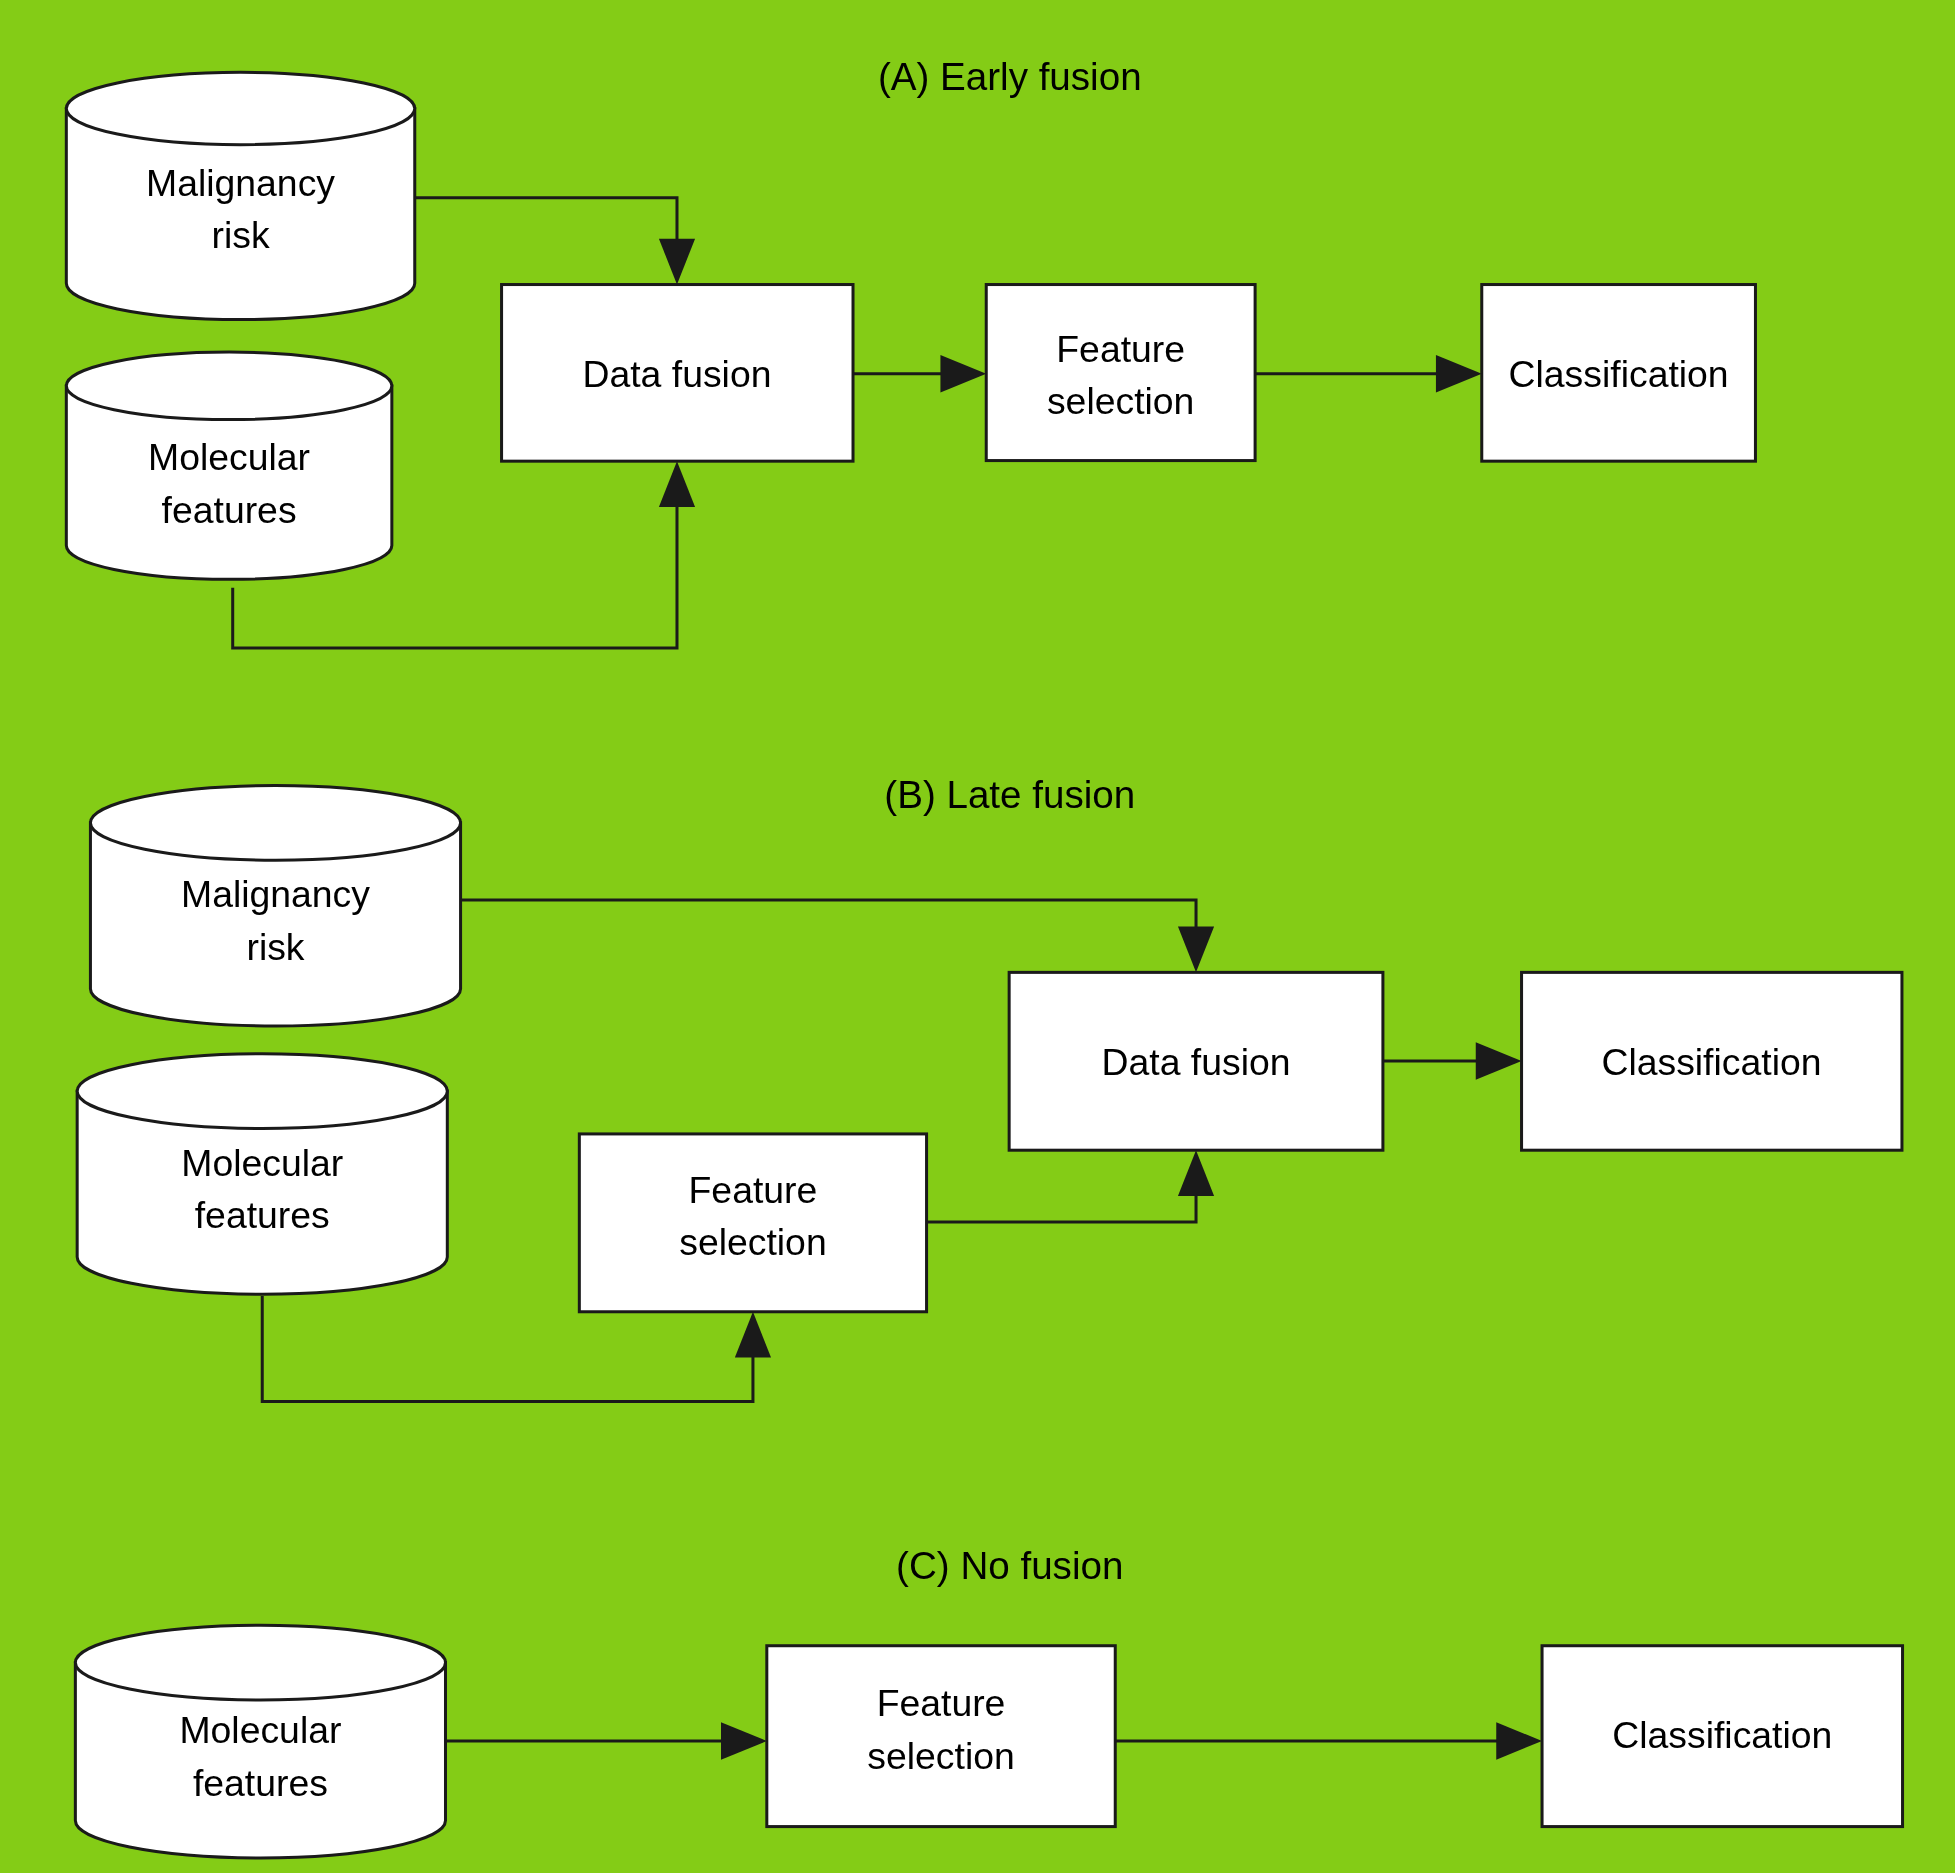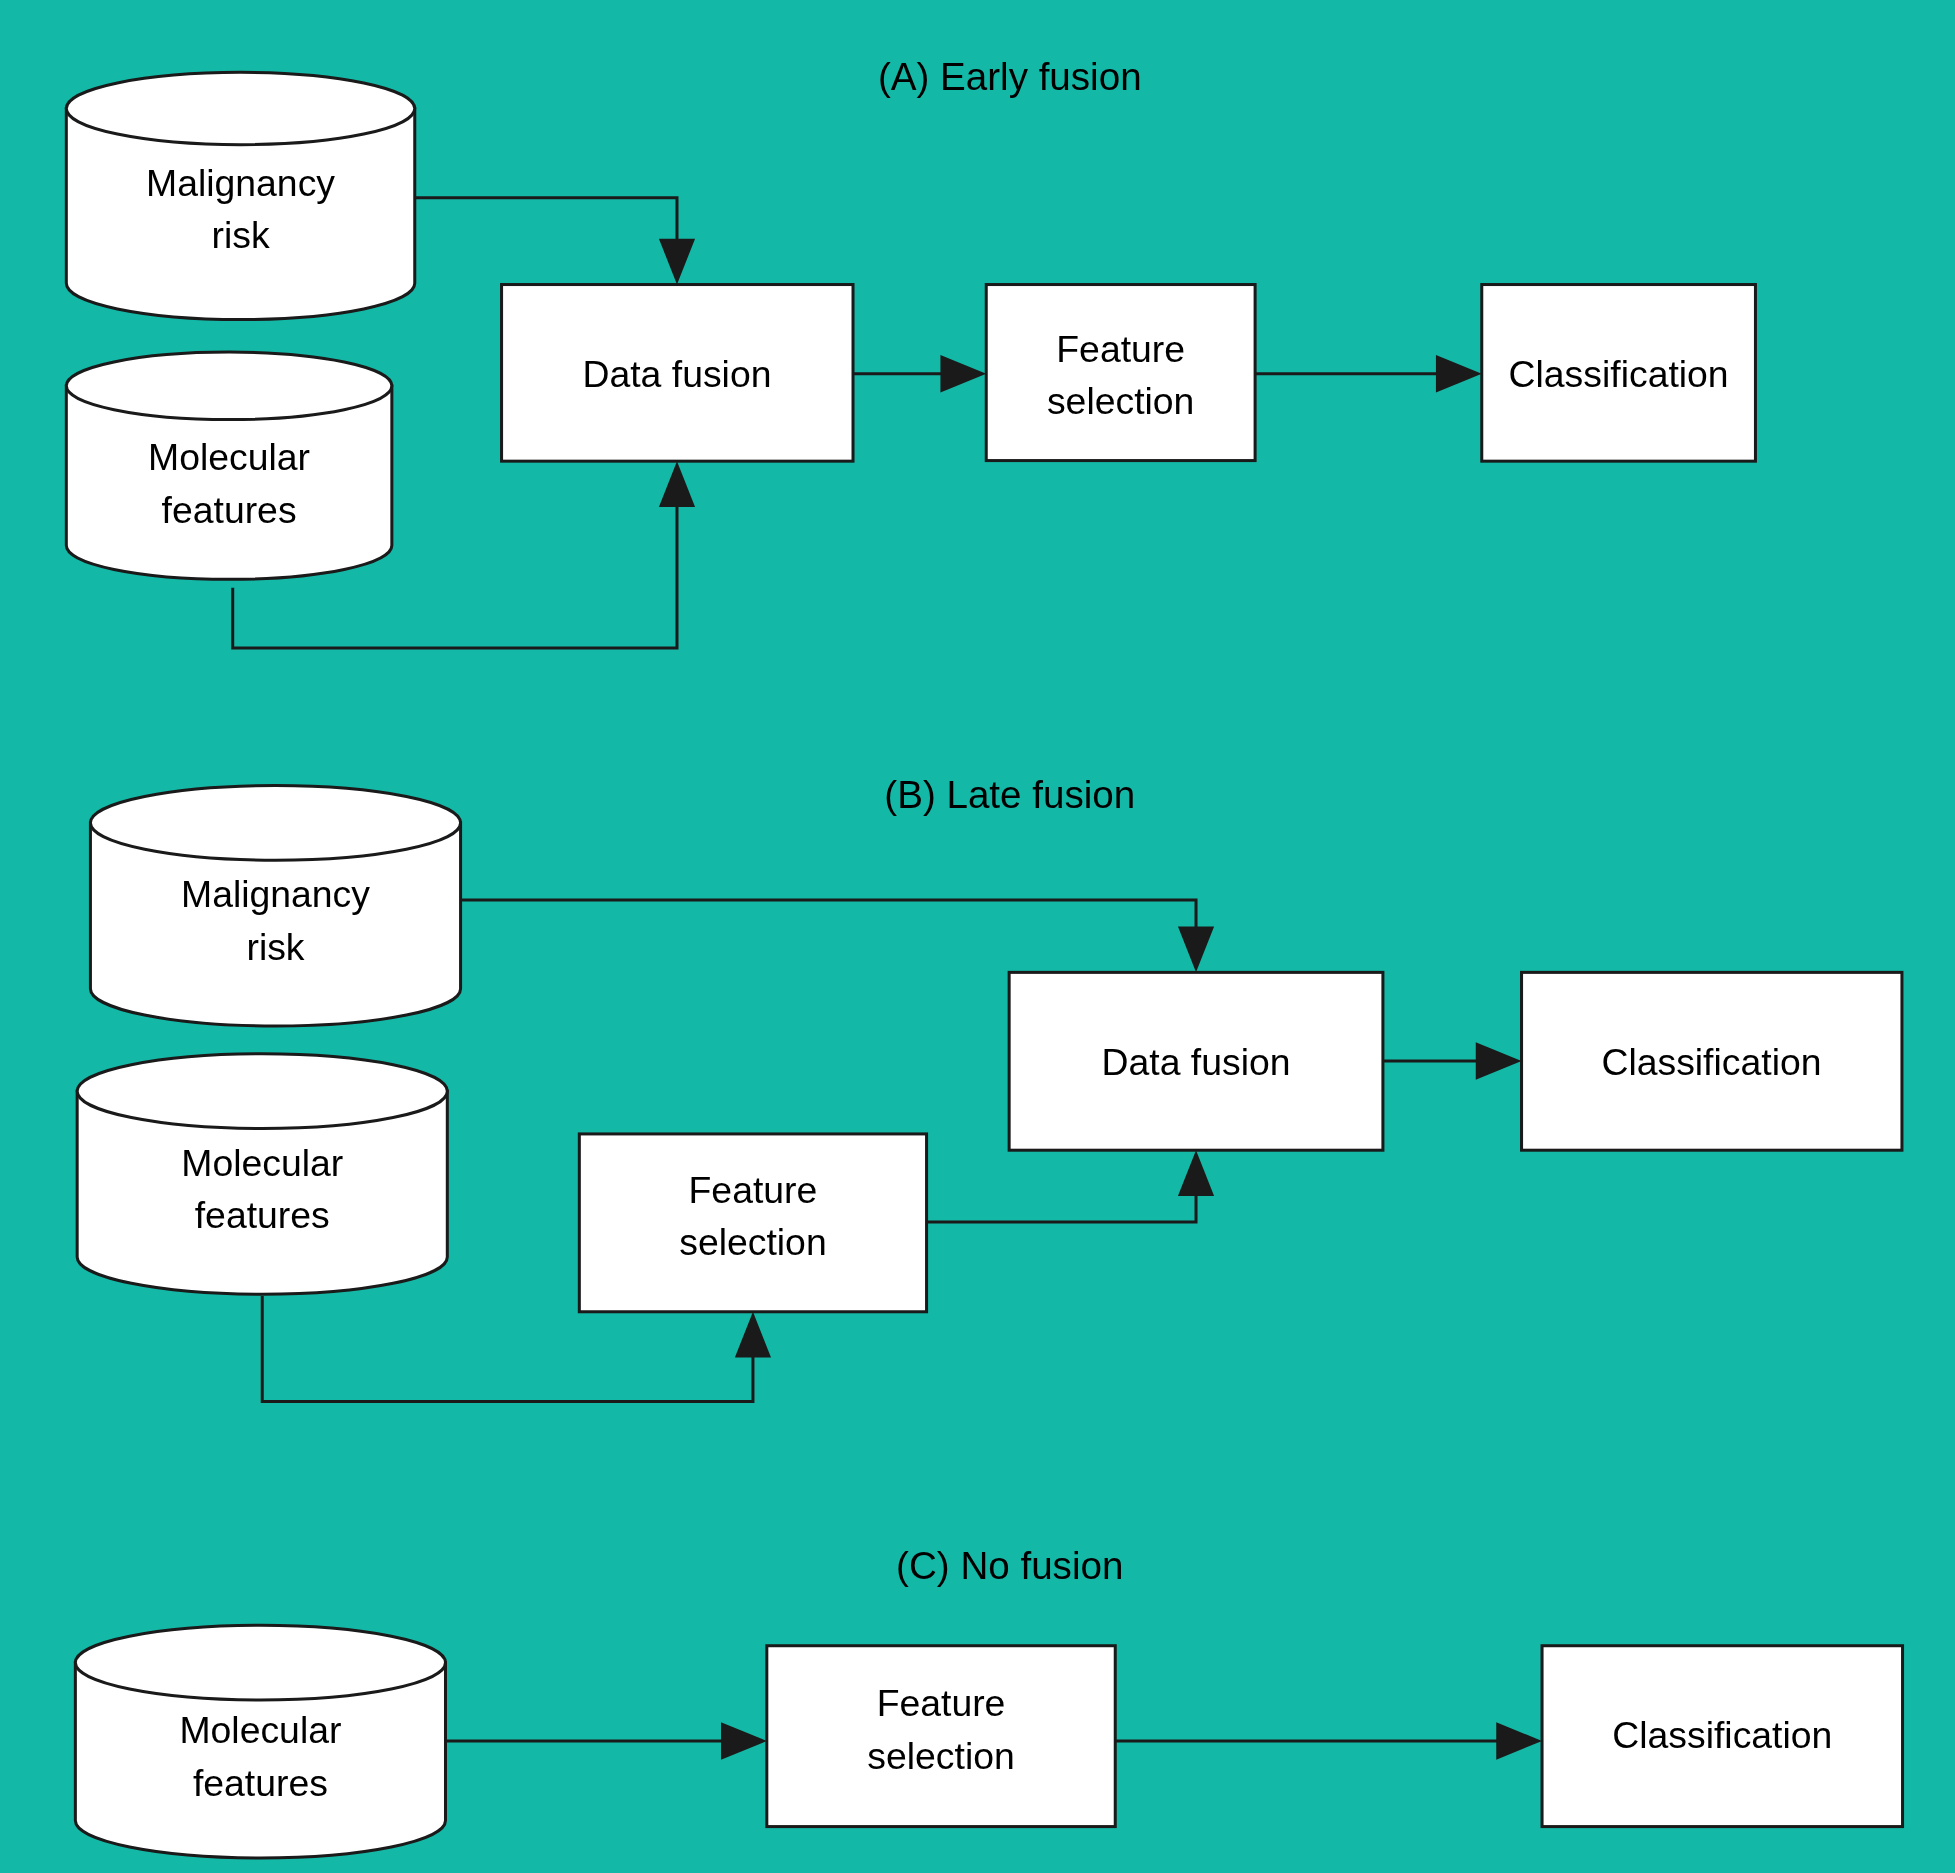--- a/index.html
+++ b/index.html
@@ -4,21 +4,21 @@
 <style>
   html, body {
     margin: 0;
     padding: 0;
     background: #ffffff;
   }
   #figure-root {
     position: relative;
     width: 1955px;
     height: 1873px;
-    background: #14b8a6;
+    background: #84cc16;
     font-family: "Liberation Sans", sans-serif;
     text-align: center;
   }
   svg.diagram {
     display: block;
     width: 1955px;
     height: 1873px;
   }
   .node-shape {
     fill: #ffffff;

